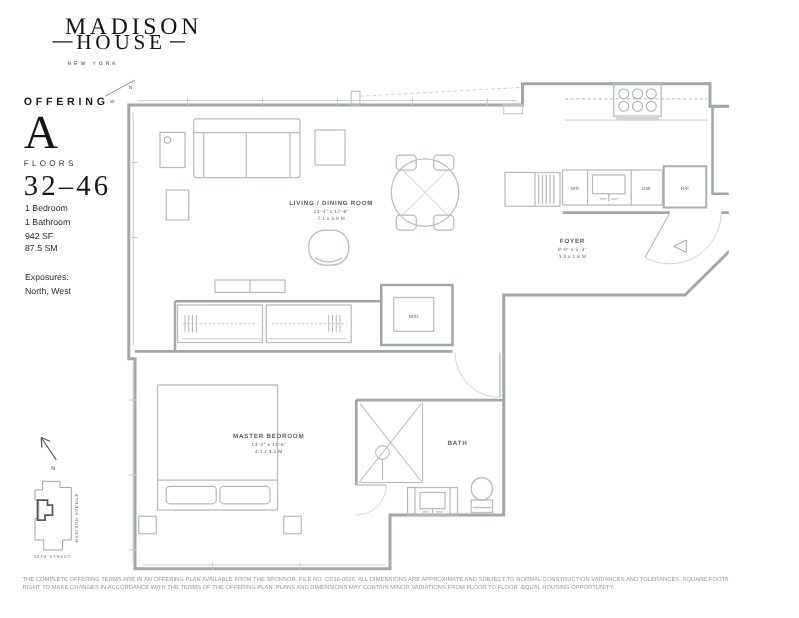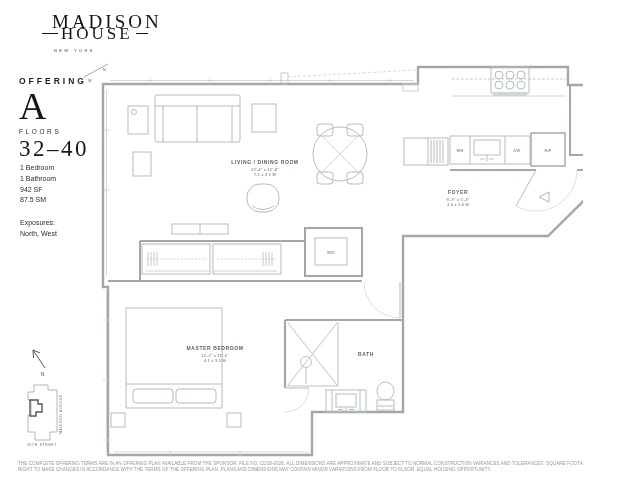--- a/index.html
+++ b/index.html
@@ -47,21 +47,21 @@
       <span class="word">HOUSE</span>
       <span class="rule r"></span>
     </div>
     <div class="logo-city">NEW YORK</div>
   </div>
 
   <div class="res">
     <div class="res-label">OFFERING</div>
     <div class="res-unit">A</div>
     <div class="res-floors-label">FLOORS</div>
-    <div class="res-floors">32–40</div>
+    <div class="res-floors">32–46</div>
   </div>
   <div class="specs">
     <div>1 Bedroom</div>
     <div>1 Bathroom</div>
     <div>942 SF</div>
     <div>87.5 SM</div>
   </div>
   <div class="exposures">
     <div>Exposures:</div>
     <div>North, West</div>

